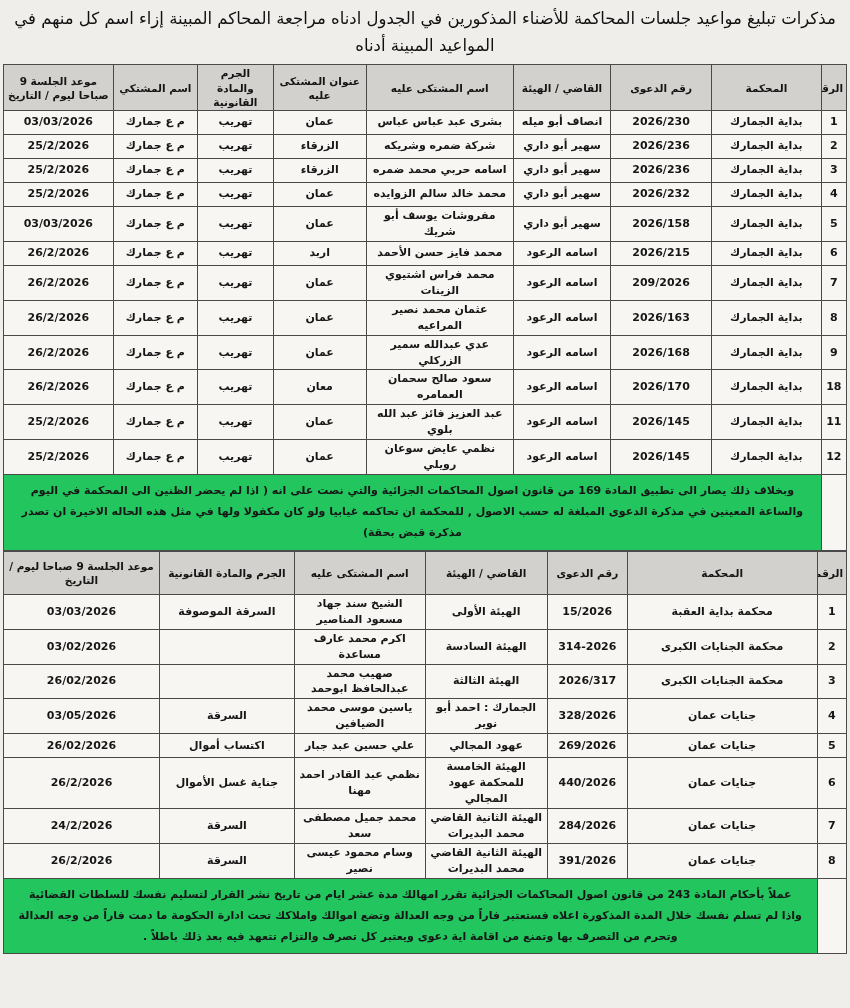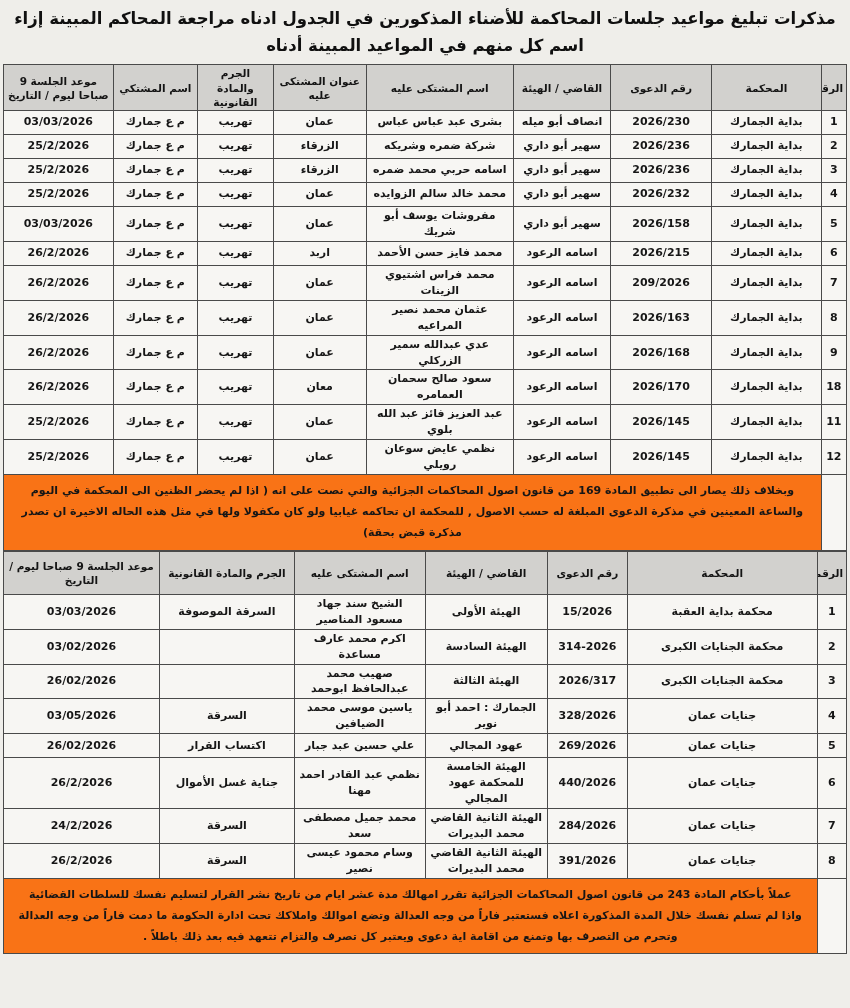--- a/index.html
+++ b/index.html
@@ -16,21 +16,21 @@
     direction: rtl;
   }
   .page {
     width: 850px;
     height: 1008px;
     box-sizing: border-box;
     padding: 2px 3px;
   }
   .section-title {
     font-size: 16.5px;
-    font-weight: 700;
+    font-weight: 400;
     text-align: center;
     line-height: 1.65;
     padding: 3px 6px 5px 6px;
     color: #101010;
   }
   table.notice-table {
     width: 100%;
     border-collapse: collapse;
     table-layout: fixed;
     background: #f6f5f2;
@@ -55,21 +55,21 @@
     font-size: 11px;
     line-height: 1.45;
     height: 21px;
     background: #f7f6f3;
   }
   table.notice-table tfoot td.note-cell {
     font-size: 11px;
     line-height: 1.9;
     text-align: center;
     padding: 6px 14px;
-    background: #f97316;
+    background: #22c55e;
   }
   table.notice-table tfoot td.note-side {
     background: #f7f6f3;
   }
   .t2 tbody td { height: 30px; }
 </style>
 </head>
 <body>
 
 <div class="page">
@@ -301,21 +301,21 @@
           <td>ياسين موسى محمد الضيافين</td>
           <td>السرقة</td>
           <td>03/05/2026</td>
         </tr>
         <tr>
           <td>5</td>
           <td>جنايات عمان</td>
           <td>269/2026</td>
           <td>عهود المجالي</td>
           <td>علي حسين عبد جبار</td>
-          <td>اكتساب القرار</td>
+          <td>اكتساب أموال</td>
           <td>26/02/2026</td>
         </tr>
         <tr>
           <td>6</td>
           <td>جنايات عمان</td>
           <td>440/2026</td>
           <td>الهيئة الخامسة للمحكمة عهود المجالي</td>
           <td>نظمي عبد القادر احمد مهنا</td>
           <td>جناية غسل الأموال</td>
           <td>26/2/2026</td>

